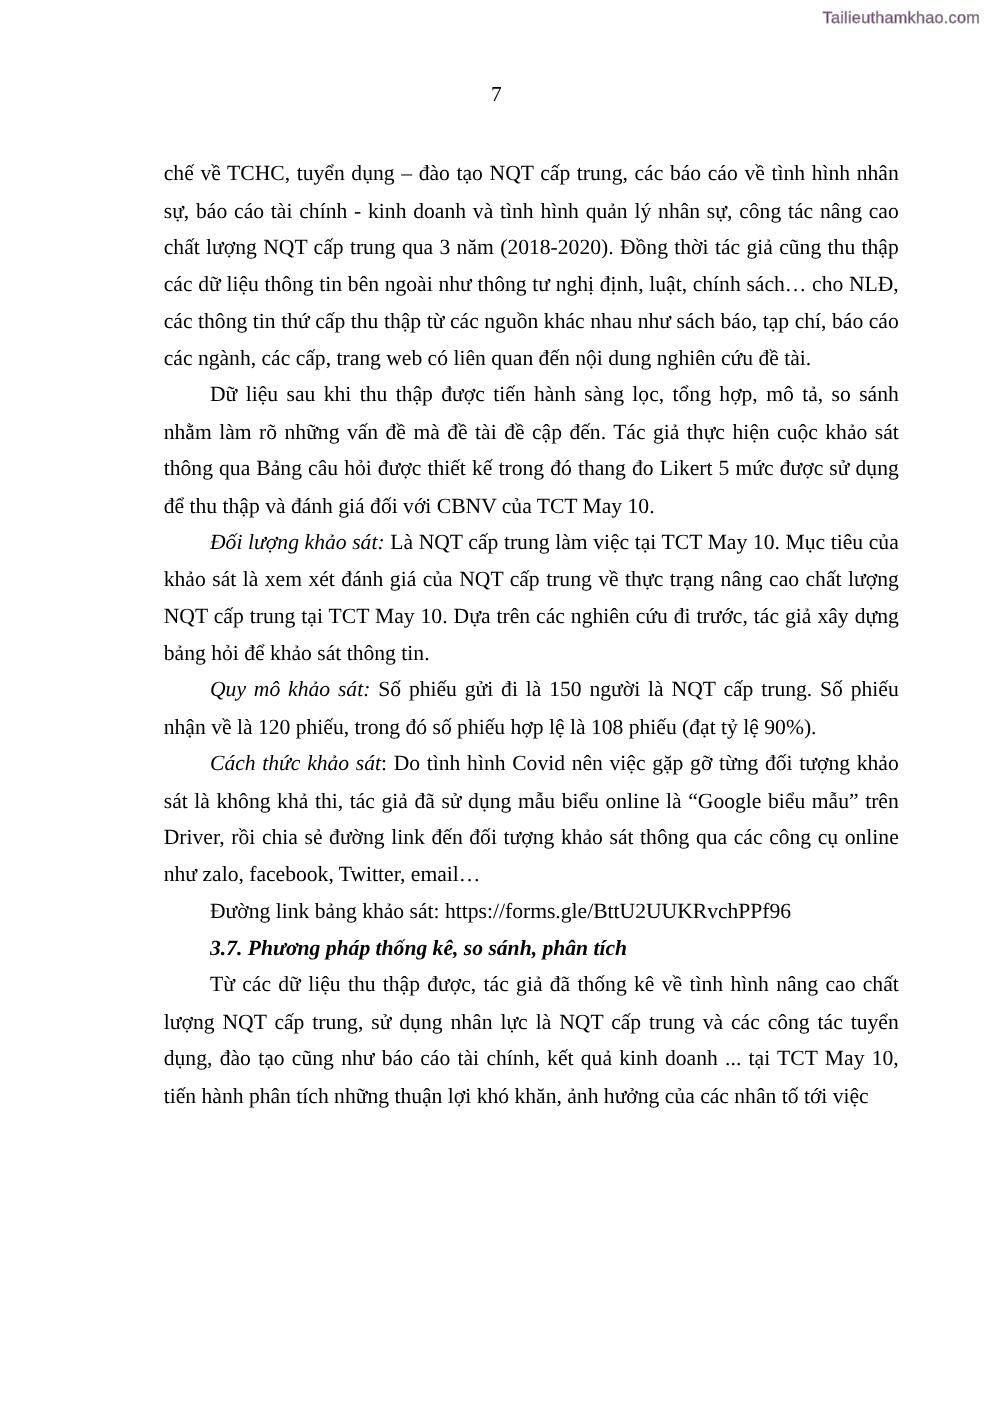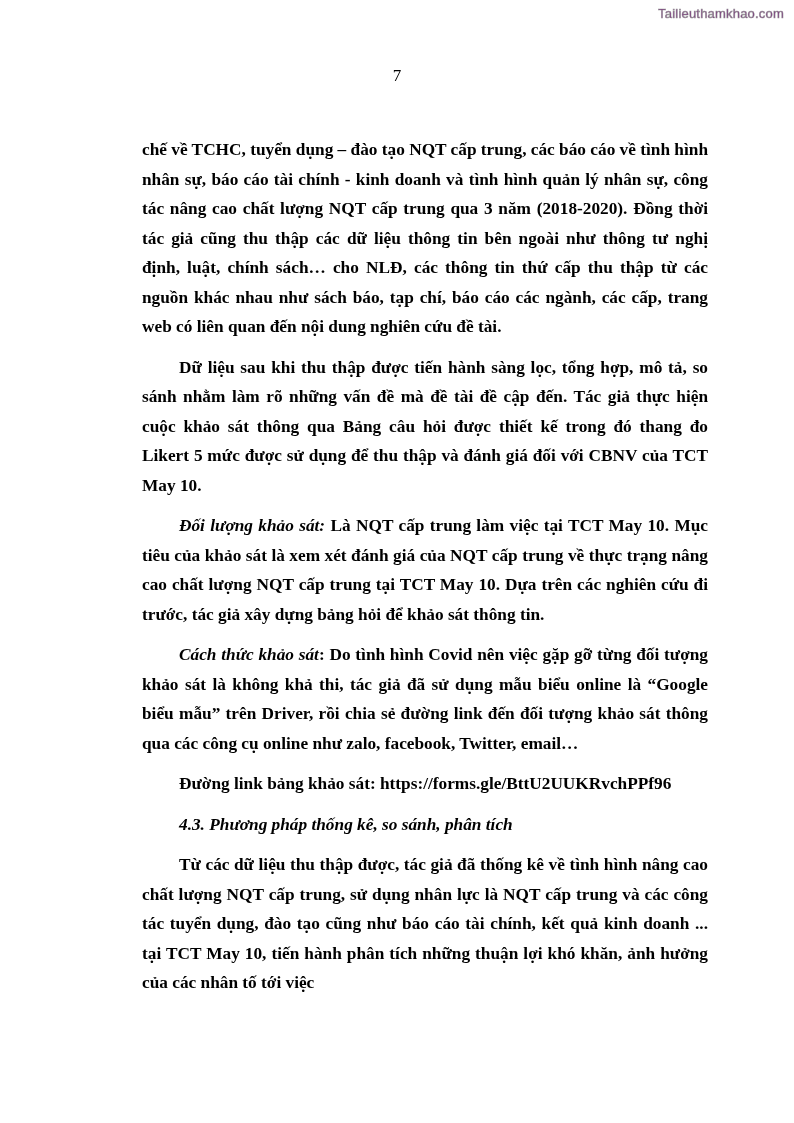--- a/index.html
+++ b/index.html
@@ -13,35 +13,36 @@
   }
   .page-number {
     position: absolute; top: 66px; left: 0; width: 794px; text-align: center;
     font-family: "Liberation Serif", serif; font-size: 17px; color: #000;
   }
   .body-text {
     position: absolute; top: 124px; left: 131px; width: 588px;
     font-family: "Liberation Serif", serif; font-size: 17.3px; color: #000;
     line-height: 29.5px;
   }
-  .body-text p { margin: 11px; text-align: justify; font-weight: bold; }
+  .body-text p { margin: 0; text-align: justify; }
   .indent { text-indent: 37px; }
   .heading-italic { font-style: italic; text-indent: 37px; }
   .heading-bold { font-style: italic; font-weight: bold; text-indent: 37px; }
   em { font-style: italic; }
   .link-line { text-indent: 37px; }
 </style>
 </head>
 <body>
 
 <div class="watermark">Tailieuthamkhao.com</div>
 
 <div class="page-number">7</div>
 
 <div class="body-text">
   <p>chế về TCHC, tuyển dụng – đào tạo NQT cấp trung, các báo cáo về tình hình nhân sự, báo cáo tài chính - kinh doanh và tình hình quản lý nhân sự, công tác nâng cao chất lượng NQT cấp trung qua 3 năm (2018-2020). Đồng thời tác giả cũng thu thập các dữ liệu thông tin bên ngoài như thông tư nghị định, luật, chính sách… cho NLĐ, các thông tin thứ cấp thu thập từ các nguồn khác nhau như sách báo, tạp chí, báo cáo các ngành, các cấp, trang web có liên quan đến nội dung nghiên cứu đề tài.</p>
   <p class="indent">Dữ liệu sau khi thu thập được tiến hành sàng lọc, tổng hợp, mô tả, so sánh nhằm làm rõ những vấn đề mà đề tài đề cập đến. Tác giả thực hiện cuộc khảo sát thông qua Bảng câu hỏi được thiết kế trong đó thang đo Likert 5 mức được sử dụng để thu thập và đánh giá đối với CBNV của TCT May 10.</p>
   <p class="indent"><em>Đối lượng khảo sát:</em><span> Là NQT cấp trung làm việc tại TCT May 10. Mục tiêu của khảo sát là xem xét đánh giá của NQT cấp trung về thực trạng nâng cao chất lượng NQT cấp trung tại TCT May 10. Dựa trên các nghiên cứu đi trước, tác giả xây dựng bảng hỏi để khảo sát thông tin.</span></p>
+  <p class="indent"><em>Quy mô khảo sát:</em><span> Số phiếu gửi đi là 150 người là NQT cấp trung. Số phiếu nhận về là 120 phiếu, trong đó số phiếu hợp lệ là 108 phiếu (đạt tỷ lệ 90%).</span></p>
   <p class="indent"><em>Cách thức khảo sát</em><span>: Do tình hình Covid nên việc gặp gỡ từng đối tượng khảo sát là không khả thi, tác giả đã sử dụng mẫu biểu online là “Google biểu mẫu” trên Driver, rồi chia sẻ đường link đến đối tượng khảo sát thông qua các công cụ online như zalo, facebook, Twitter, email…</span></p>
   <p class="link-line"><span>Đường link bảng khảo sát: </span><span>https://forms.gle/BttU2UUKRvchPPf96</span></p>
-  <p class="heading-bold">4.3. Phương pháp thống kê, so sánh, phân tích</p>
+  <p class="heading-bold">3.7. Phương pháp thống kê, so sánh, phân tích</p>
   <p class="indent">Từ các dữ liệu thu thập được, tác giả đã thống kê về tình hình nâng cao chất lượng NQT cấp trung, sử dụng nhân lực là NQT cấp trung và các công tác tuyển dụng, đào tạo cũng như báo cáo tài chính, kết quả kinh doanh ... tại TCT May 10, tiến hành phân tích những thuận lợi khó khăn, ảnh hưởng của các nhân tố tới việc</p>
 </div>
 
 </body></html>

